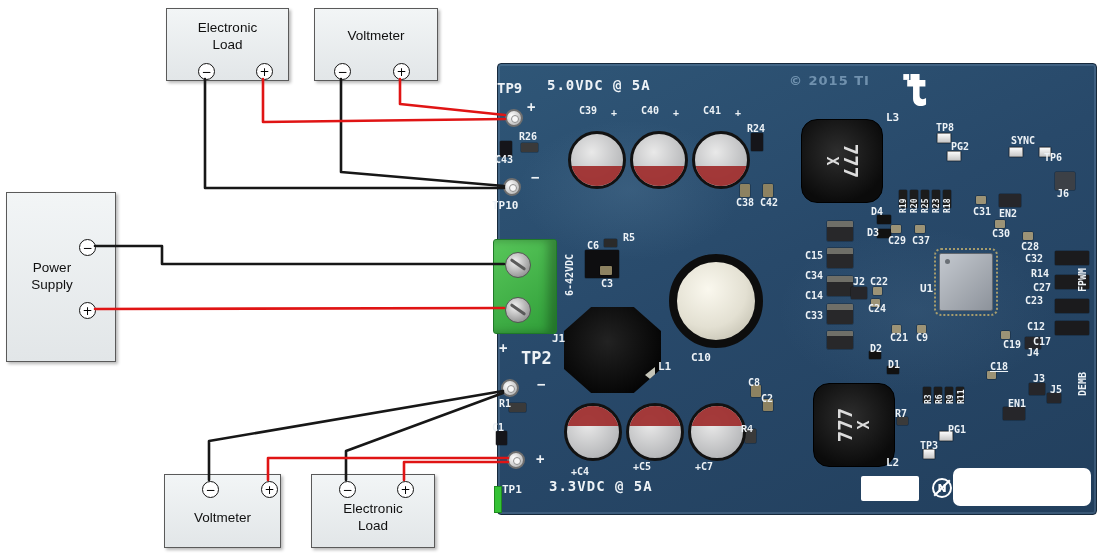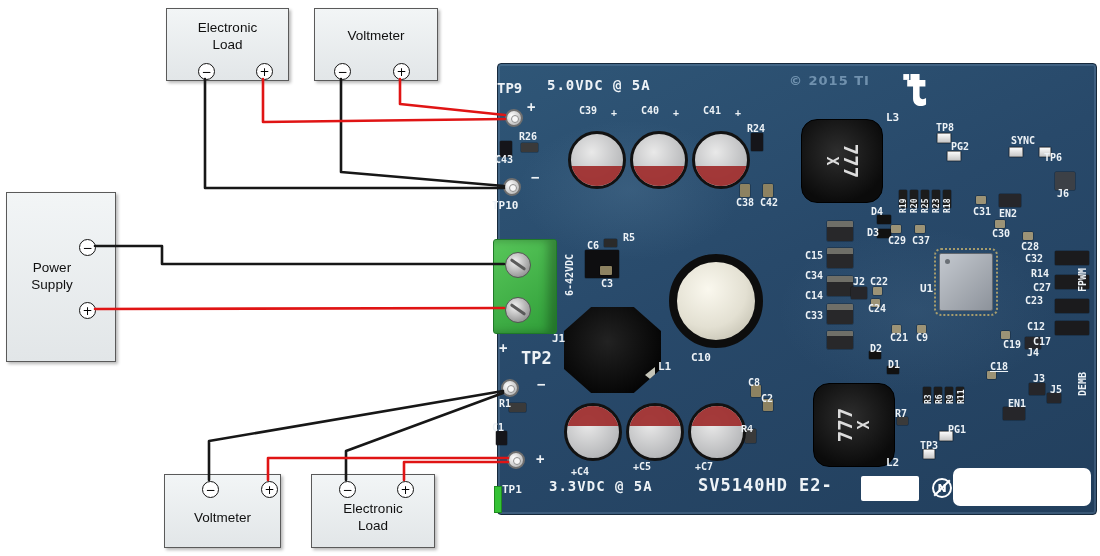--- a/index.html
+++ b/index.html
@@ -108,21 +108,20 @@
     <div class="copyright">© 2015 TI</div>
     <div class="logo">
       <svg class="bug" viewBox="0 0 40 52">
         <path fill="#ffffff" d="M13 3h14v9h9v10h-9v14c0 6 6 7 10 4v10c-8 5-20 2-20-9V22h-9V12h5z"></path>
         <rect x="2" y="3" width="9" height="9" fill="#ffffff"></rect>
       </svg>
     </div>
 
     <div class="rail-top">5.0VDC @ 5A</div>
     <div class="rail-bottom">3.3VDC @ 5A</div>
-    <div class="model">SV5140HD E2-</div>
     <div class="blank-box"></div>
     <div class="circle-n">
         <span>N</span>
       </div>
     <div class="white-box"></div>
     <div class="green-bar"></div>
 
     <div class="tblock">
       <div class="screw s1">
           <div class="slot"></div>

